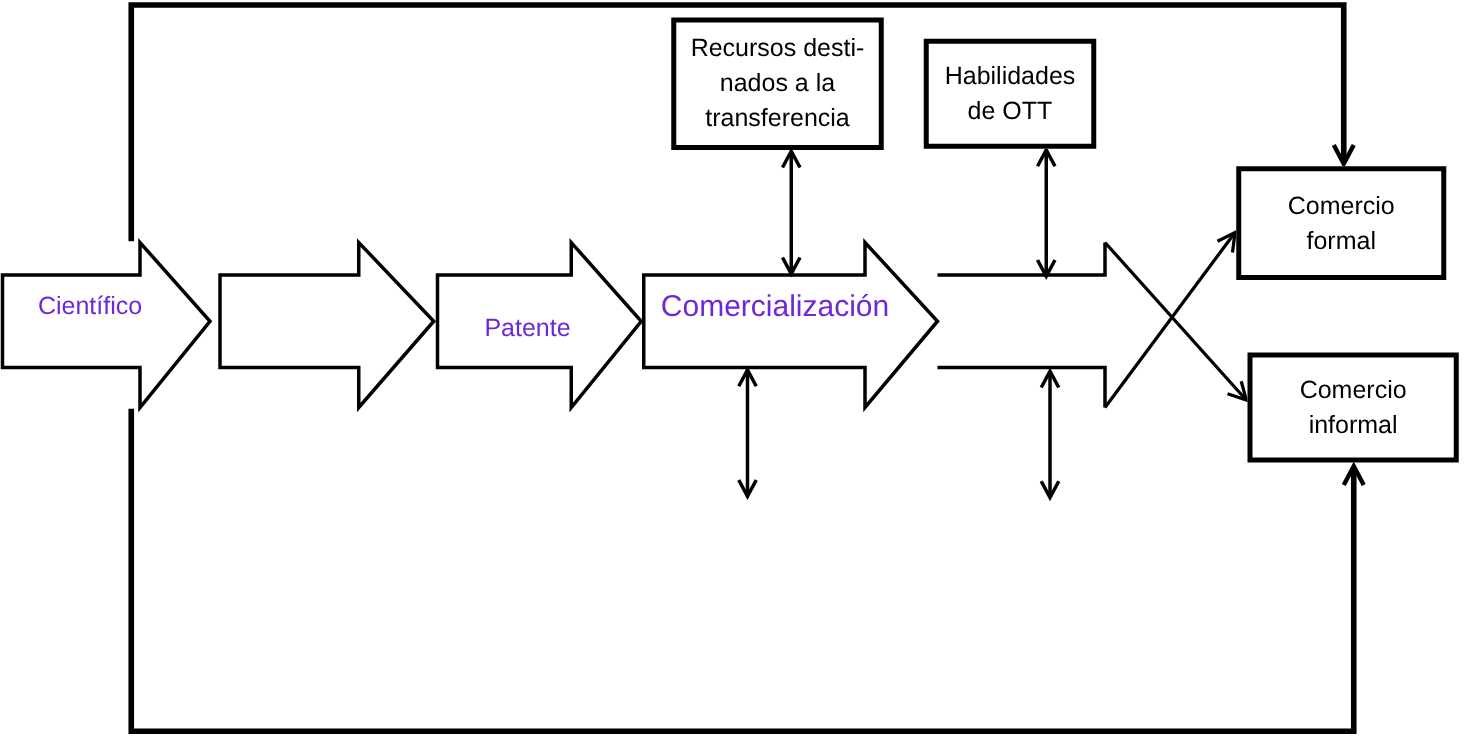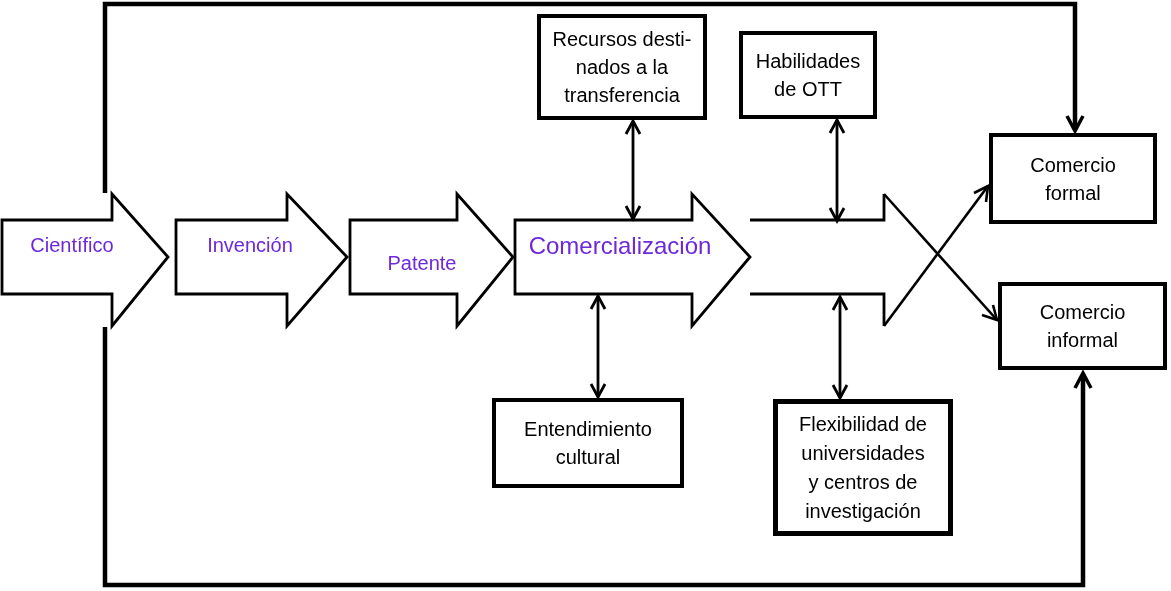--- a/index.html
+++ b/index.html
@@ -78,44 +78,33 @@
     <line x1="598" y1="296" x2="598" y2="397" stroke-width="2.8"></line>
     <polyline points="591,309 598,296 605,309" stroke-width="2.8"></polyline>
     <polyline points="591,384 598,397 605,384" stroke-width="2.8"></polyline>
 
     <line x1="840" y1="297" x2="840" y2="398" stroke-width="2.8"></line>
     <polyline points="833,310 840,297 847,310" stroke-width="2.8"></polyline>
     <polyline points="833,385 840,398 847,385" stroke-width="2.8"></polyline>
   </svg>
 
   <div class="flow-label" style="left:12px; top:232px; width:120px;">Científico</div>
-  <div class="flow-label" style="left:190px; top:232px; width:120px;">Invención</div>
   <div class="flow-label" style="left:362px; top:250px; width:120px;">Patente</div>
   <div class="flow-label small" style="left:545px; top:233px; width:150px;">Comercialización</div>
 
   <div class="factor-box" style="left:537px; top:14px; width:170px; height:106px;">
     <div class="box-label">Recursos desti-
 nados a la
 transferencia</div>
   </div>
   <div class="factor-box" style="left:739px; top:31px; width:138px; height:88px;">
     <div class="box-label">Habilidades
 de OTT</div>
   </div>
 
-  <div class="factor-box" style="left:492px; top:398px; width:192px; height:90px;">
-    <div class="box-label">Entendimiento
-cultural</div>
-  </div>
-  <div class="factor-box" style="left:773px; top:399px; width:180px; height:137px; border-width:5px;">
-    <div class="box-label" style="line-height:29px;">Flexibilidad de
-universidades
-y centros de
-investigación</div>
-  </div>
 
   <div class="factor-box" style="left:989px; top:133px; width:168px; height:91px;">
     <div class="box-label">Comercio
 formal</div>
   </div>
   <div class="factor-box" style="left:998px; top:282px; width:169px; height:88px;">
     <div class="box-label">Comercio
 informal</div>
   </div>
 

